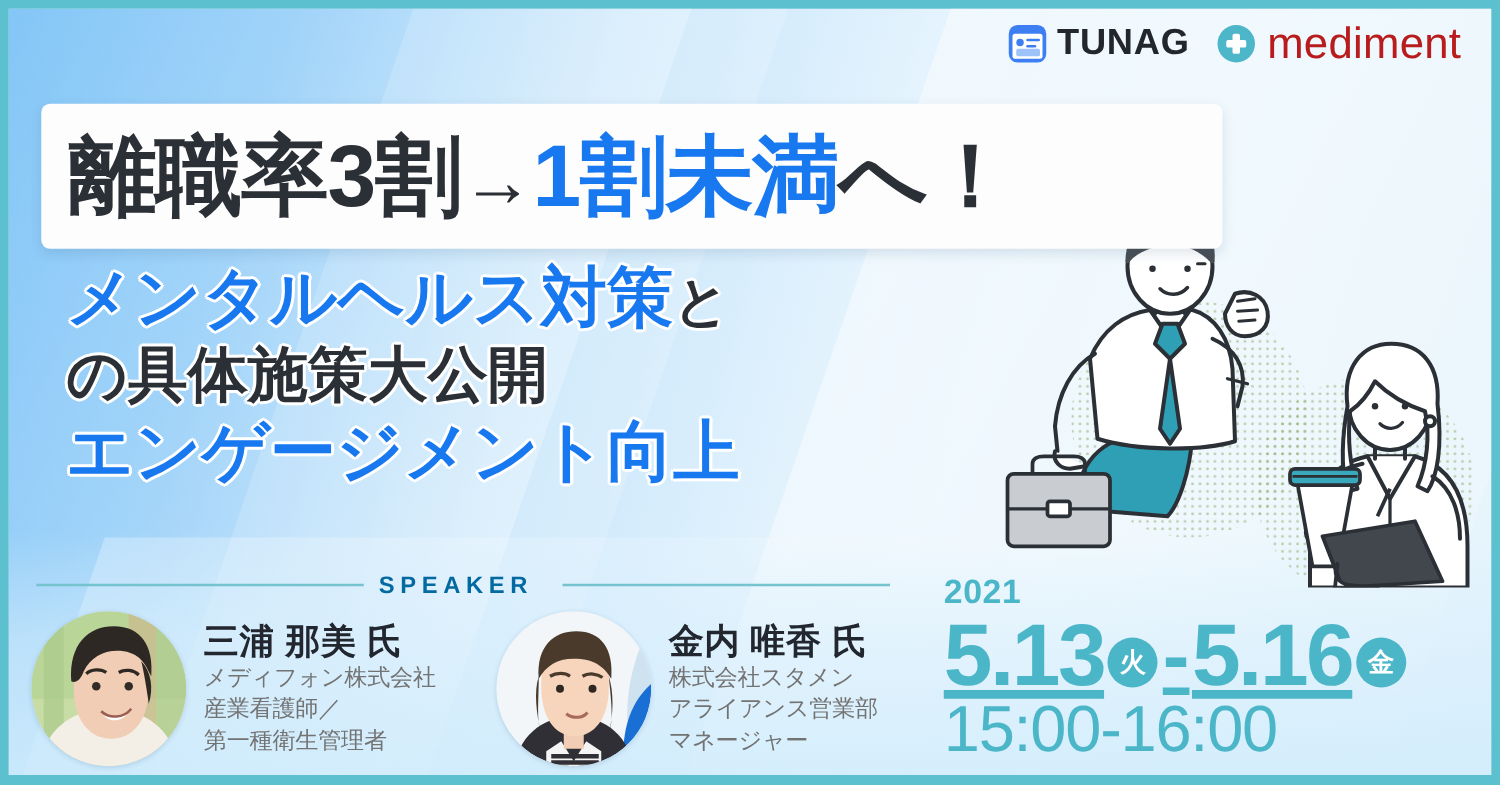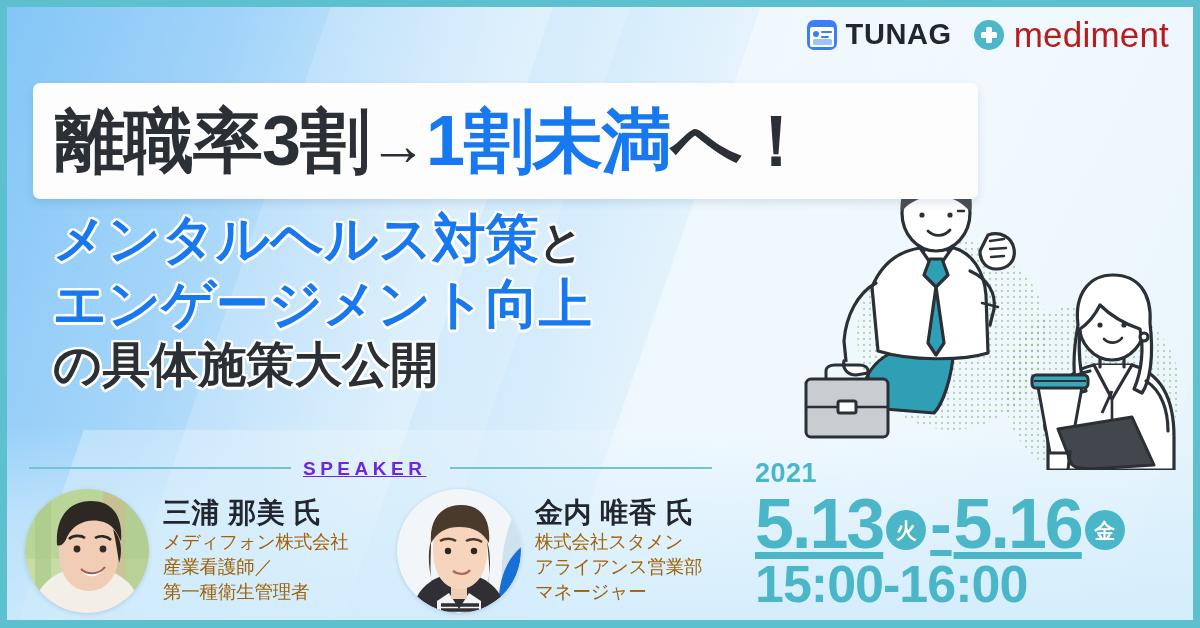--- a/index.html
+++ b/index.html
@@ -143,40 +143,40 @@
     display:flex; align-items:center; justify-content:flex-start;
     z-index:30;
   }
   .spk-line {
     height:1.5px; background:#74c3cf; flex:none;
   }
   .spk-line.left  { width:262px; margin-left:22px; }
   .spk-line.right { width:262px; margin-left:12px; }
   .spk-label {
     font-size:19px; font-weight:bold; letter-spacing:4.5px;
-    color:#6d28d9; margin:0 12px; line-height:1;text-decoration:underline;
+    color:#0369a1; margin:0 12px; line-height:1;
   }
 
   .speakers {
     position:absolute; left:18px; top:482px;
     display:flex; gap:24px; z-index:30;
   }
   .spk { display:flex; align-items:flex-start; gap:14px; width:348px; }
   .spk-photo {
     width:124px; height:124px; border-radius:50%;
     flex:none; overflow:hidden; position:relative;
     box-shadow:0 1px 4px rgba(40,80,120,0.18);
   }
   .spk-text { padding-top:8px; }
   .spk-name {
     font-size:28px; font-weight:bold; color:#22262e;
     line-height:1.12; letter-spacing:0.5px; white-space:nowrap;
   }
   .spk-aff {
-    font-size:18.5px; color:#a16207; line-height:1.33;
+    font-size:18.5px; color:#737373; line-height:1.33;
     letter-spacing:-0.2px; margin-top:2px; white-space:nowrap;
   }
 
   
   .dateblock {
     position:absolute; left:748px; top:452px; z-index:30;
     color:#4cb6c9;
   }
   .d-year {
     font-size:27px; font-weight:bold; letter-spacing:0.5px; line-height:1.05;
@@ -190,21 +190,21 @@
   .d-dow {
     width:40px; height:40px; border-radius:50%;
     background:#4cb6c9; color:#ffffff;
     font-size:21px; font-weight:bold;
     display:flex; align-items:center; justify-content:center;
     margin:0 2px 0 3px; flex:none;
     position:relative; top:6px;
   }
   .d-dash { font-size:64px; font-weight:bold; margin:0 2px; }
   .d-time {
-    font-size:52px; font-weight:bold; letter-spacing:-1px;
+    font-size:52px; font-weight:normal; letter-spacing:-1px;
     line-height:1.05; margin-top:-2px;
   }
 </style>
 </head>
 <body>
 
 <div id="banner">
 
   <div class="bg-base"></div>
   <div class="bg-diag-1"></div>
@@ -232,22 +232,22 @@
     </div>
 
   </div>
 
   <div class="headline-band">
     <div class="headline"><span>離職率3割</span><span class="hl-arrow">→</span><span class="hl-blue">1割未満</span><span>へ！</span></div>
   </div>
 
   <div class="subtitle">
     <div class="sub-line l1"><span class="sub-blue">メンタルヘルス対策</span><span class="tail">と</span></div>
+    <div class="sub-line l3 sub-dark">の具体施策大公開</div>
     <div class="sub-line l2 sub-blue">エンゲージメント向上</div>
-    <div class="sub-line l3 sub-dark">の具体施策大公開</div>
   </div>
 
   <div class="illo">
     <svg viewBox="0 0 400 295" width="400" height="295">
       <defs>
         <pattern id="dots" width="6" height="6" patternUnits="userSpaceOnUse">
           <circle cx="2" cy="2" r="1.15" fill="#8fae6e" opacity="0.55"></circle>
         </pattern>
       </defs>
 

